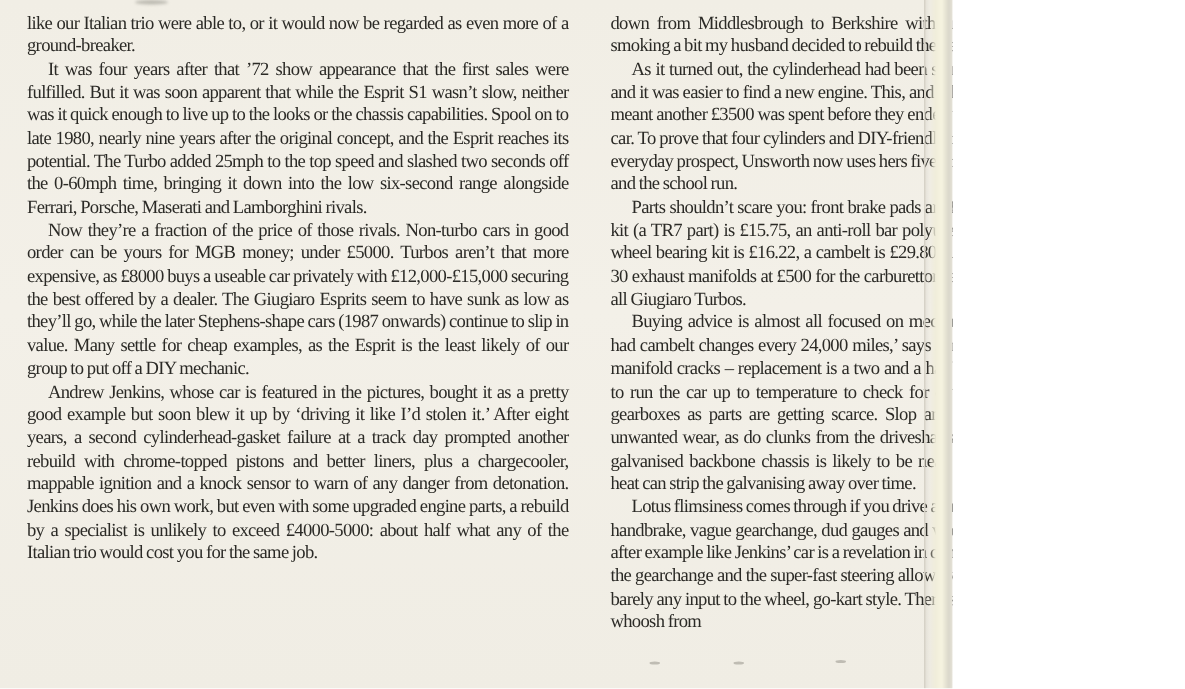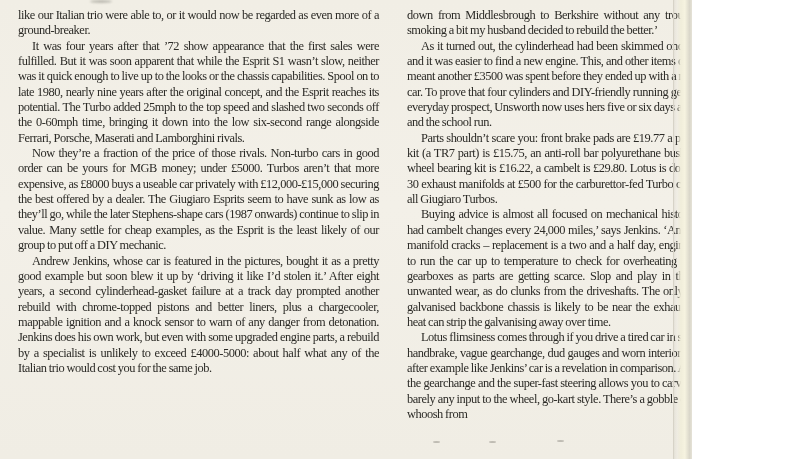--- a/index.html
+++ b/index.html
@@ -1,18 +1,18 @@
 <!DOCTYPE html>
 <html><head>
 <meta charset="utf-8">
 <style>
   html, body { margin: 0; padding: 0; }
   .page {
     position: relative;
-    width: 692px;
+    width: 635px;
     height: 459px;
     overflow: hidden;
     background: linear-gradient(180deg, #f1eee5 0%, #f3f0e8 45%, #f0ede4 100%);
     font-family: "Liberation Serif", "DejaVu Serif", serif;
   }
   .columns {
     position: absolute;
     left: 18px;
     top: 8px;
     display: flex;

